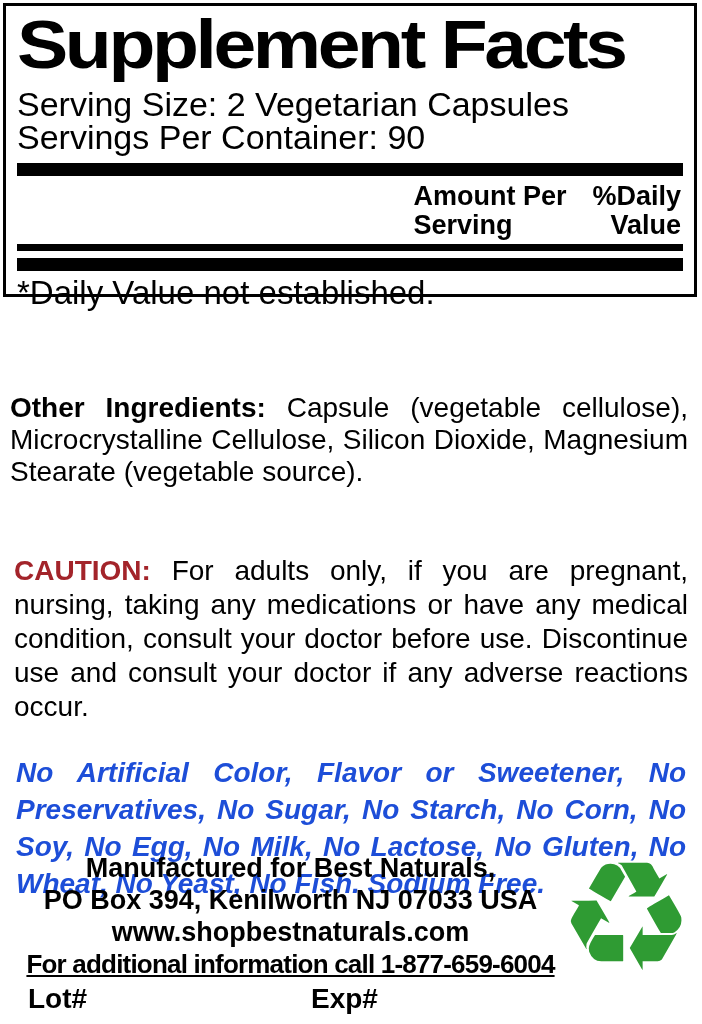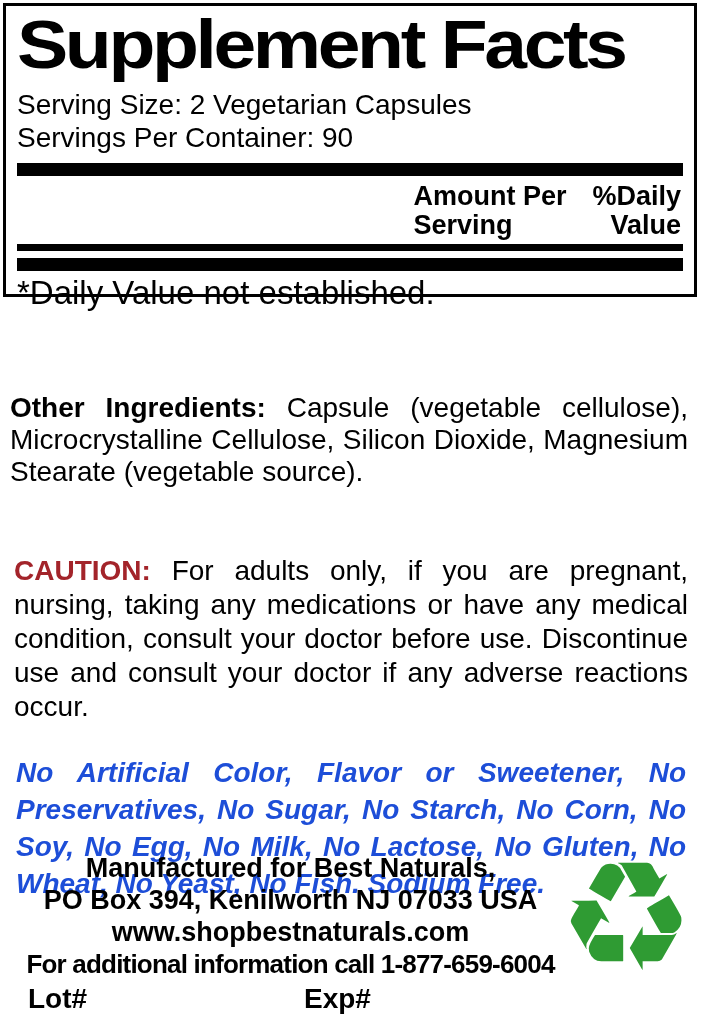--- a/index.html
+++ b/index.html
@@ -22,21 +22,21 @@
     margin:4px 0 0 0;
     font-size:68px;
     font-weight:700;
     letter-spacing:-3px;
     line-height:1.02;
     display:inline-block;
     transform:scaleX(1.13);
     transform-origin:0 50%;
     white-space:nowrap;
   }
-  .serving-block{margin-top:9px;font-size:28px;line-height:33px;}
+  .serving-block{margin-top:9px;font-size:34px;line-height:33px;}
   .bar-thick{height:13px;background:#000;}
   .bar-thick.first{margin-top:9px;}
   .bar-mid{height:7px;background:#000;}
   .hdr-row{
     display:flex;justify-content:flex-end;align-items:flex-end;
     gap:26px;
     padding:6px 2px 4px 0;
     font-weight:700;font-size:27px;line-height:29px;
   }
   .hdr-amount{text-align:left;}
@@ -69,25 +69,25 @@
     text-align:justify;
   }
   
   .footer{
     position:absolute;left:8px;top:852px;width:565px;
     text-align:center;
     font-weight:700;
     font-size:27px;line-height:32px;
   }
   .footer .wide-line{
-    font-size:26px;letter-spacing:-0.8px;white-space:nowrap;
+    font-size:26px;letter-spacing:-0.8px;white-space:nowrap;text-decoration:underline;
   }
   .lot-exp{position:relative;height:34px;margin-top:3px;font-size:28px;}
   .lot{position:absolute;left:20px;top:0;}
-  .exp{position:absolute;left:296px;top:0;text-align:center;}
+  .exp{position:absolute;left:303px;top:0;text-align:center;}
   .recycle{
     position:absolute;left:558px;top:842px;
     font-family:"DejaVu Sans", sans-serif;
     font-size:152px;line-height:1;
     color:#2F9B33;
   }
 </style>
 </head>
 <body>
 

